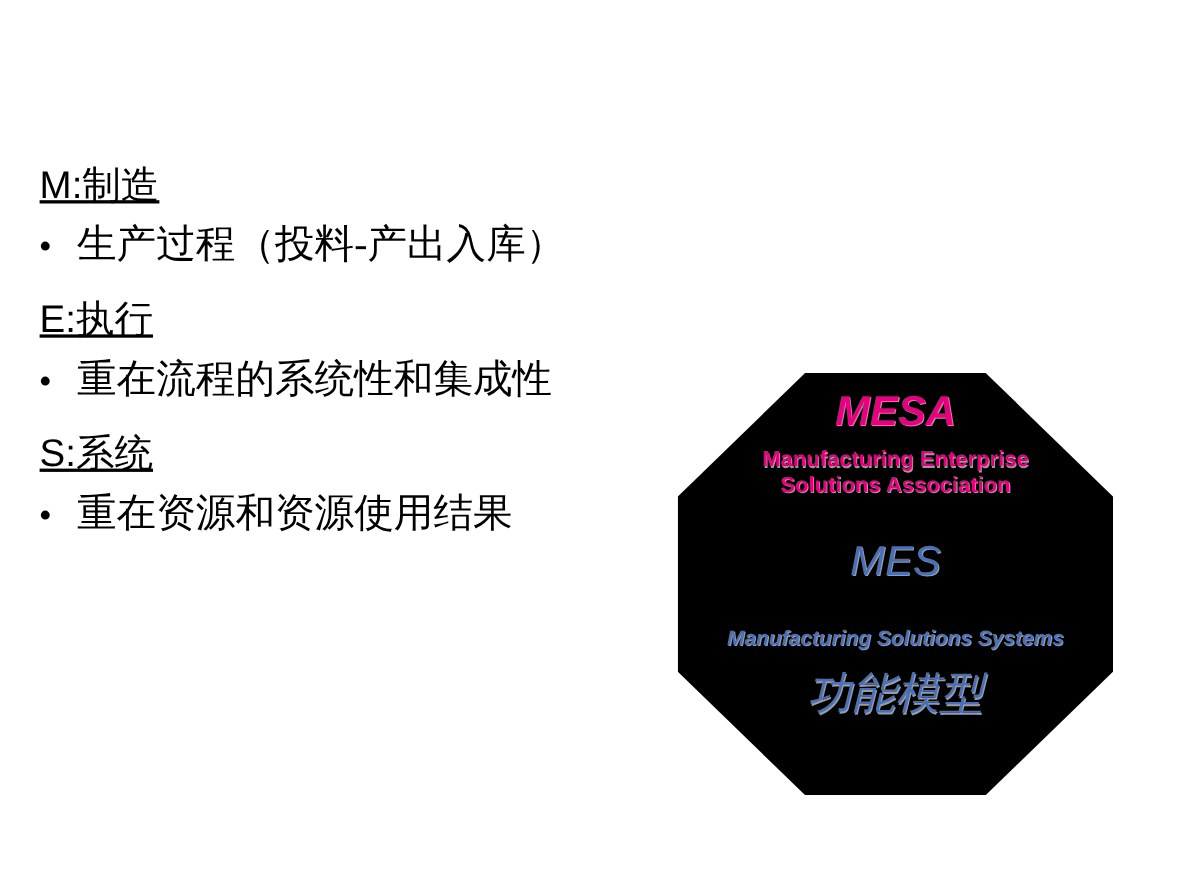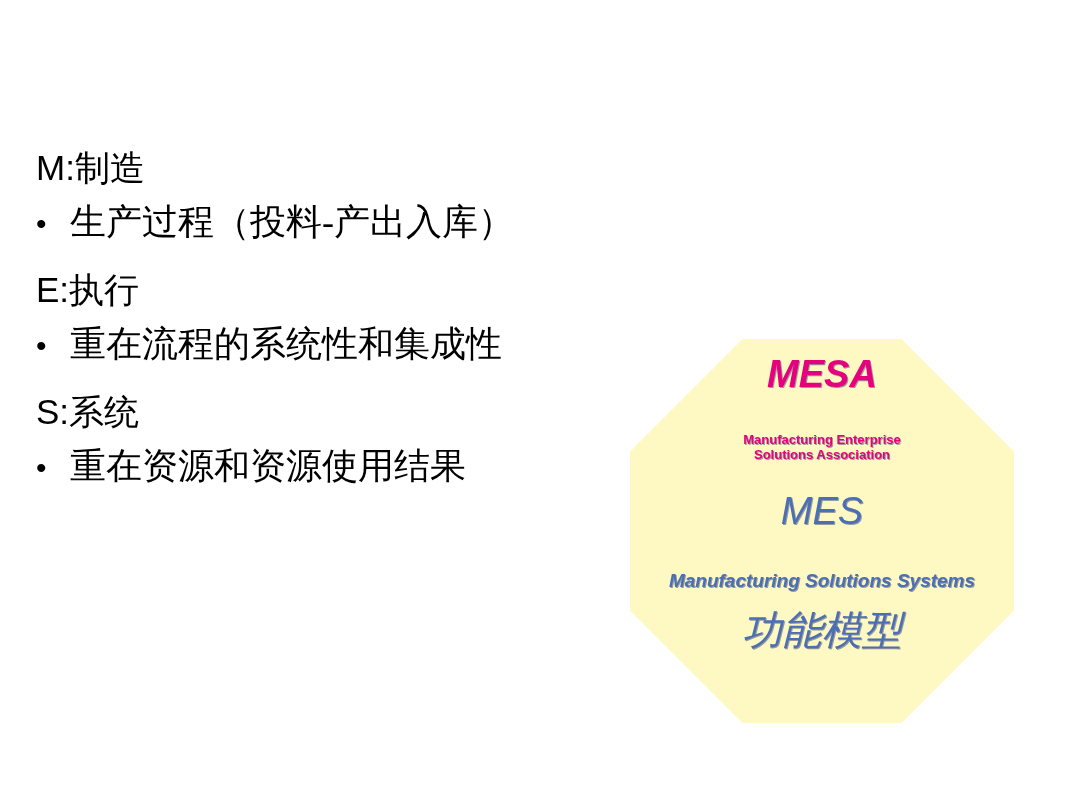--- a/index.html
+++ b/index.html
@@ -38,69 +38,70 @@
   }
   .line {
     color: #000000;
     font-family: "Liberation Serif", serif;
     white-space: nowrap;
   }
   .line-head {
     font-size: 35px;
     margin-bottom: 6px;
     font-family: "Liberation Sans", sans-serif;
+    text-decoration: underline;
   }
   .line-bullet {
     font-size: 36px;
     margin-bottom: 20px;
     display: flex;
     align-items: baseline;
     font-family: "Liberation Serif", serif;
   }
   .line-bullet .dot {
     display: inline-block;
     width: 34px;
     font-size: 30px;
     line-height: 1;
     font-family: "Liberation Sans", sans-serif;
   }
   .octagon {
     position: absolute;
-    left: 630px;
+    left: 616px;
     top: 339px;
     width: 384px;
     height: 384px;
-    background: #fef9c3;
+    background: #000000;
     clip-path: polygon(29.3% 0%, 70.7% 0%, 100% 29.3%, 100% 70.7%, 70.7% 100%, 29.3% 100%, 0% 70.7%, 0% 29.3%);
     text-align: center;
+    padding-left: 12px;
   }
   .mesa-title {
     position: absolute;
     left: 0;
     right: 0;
     top: 14px;
     font-size: 38px;
     font-style: italic;
     font-weight: bold;
     color: #e6007e;
     font-family: "Liberation Sans", sans-serif;
     text-shadow: 1px 1px 0 #9b9b9b;
   }
   .mesa-sub {
     position: absolute;
     left: 0;
     right: 0;
     top: 68px;
-    font-size: 13px;
+    font-size: 20px;
     font-weight: bold;
     color: #e6007e;
     line-height: 1.15;
     font-family: "Liberation Sans", sans-serif;
     text-shadow: 1px 1px 0 #9b9b9b;
-    margin-top: 26px;
   }
   .mes-title {
     position: absolute;
     left: 0;
     right: 0;
     top: 151px;
     font-size: 38px;
     font-style: italic;
     font-weight: normal;
     color: #4a6fb5;

